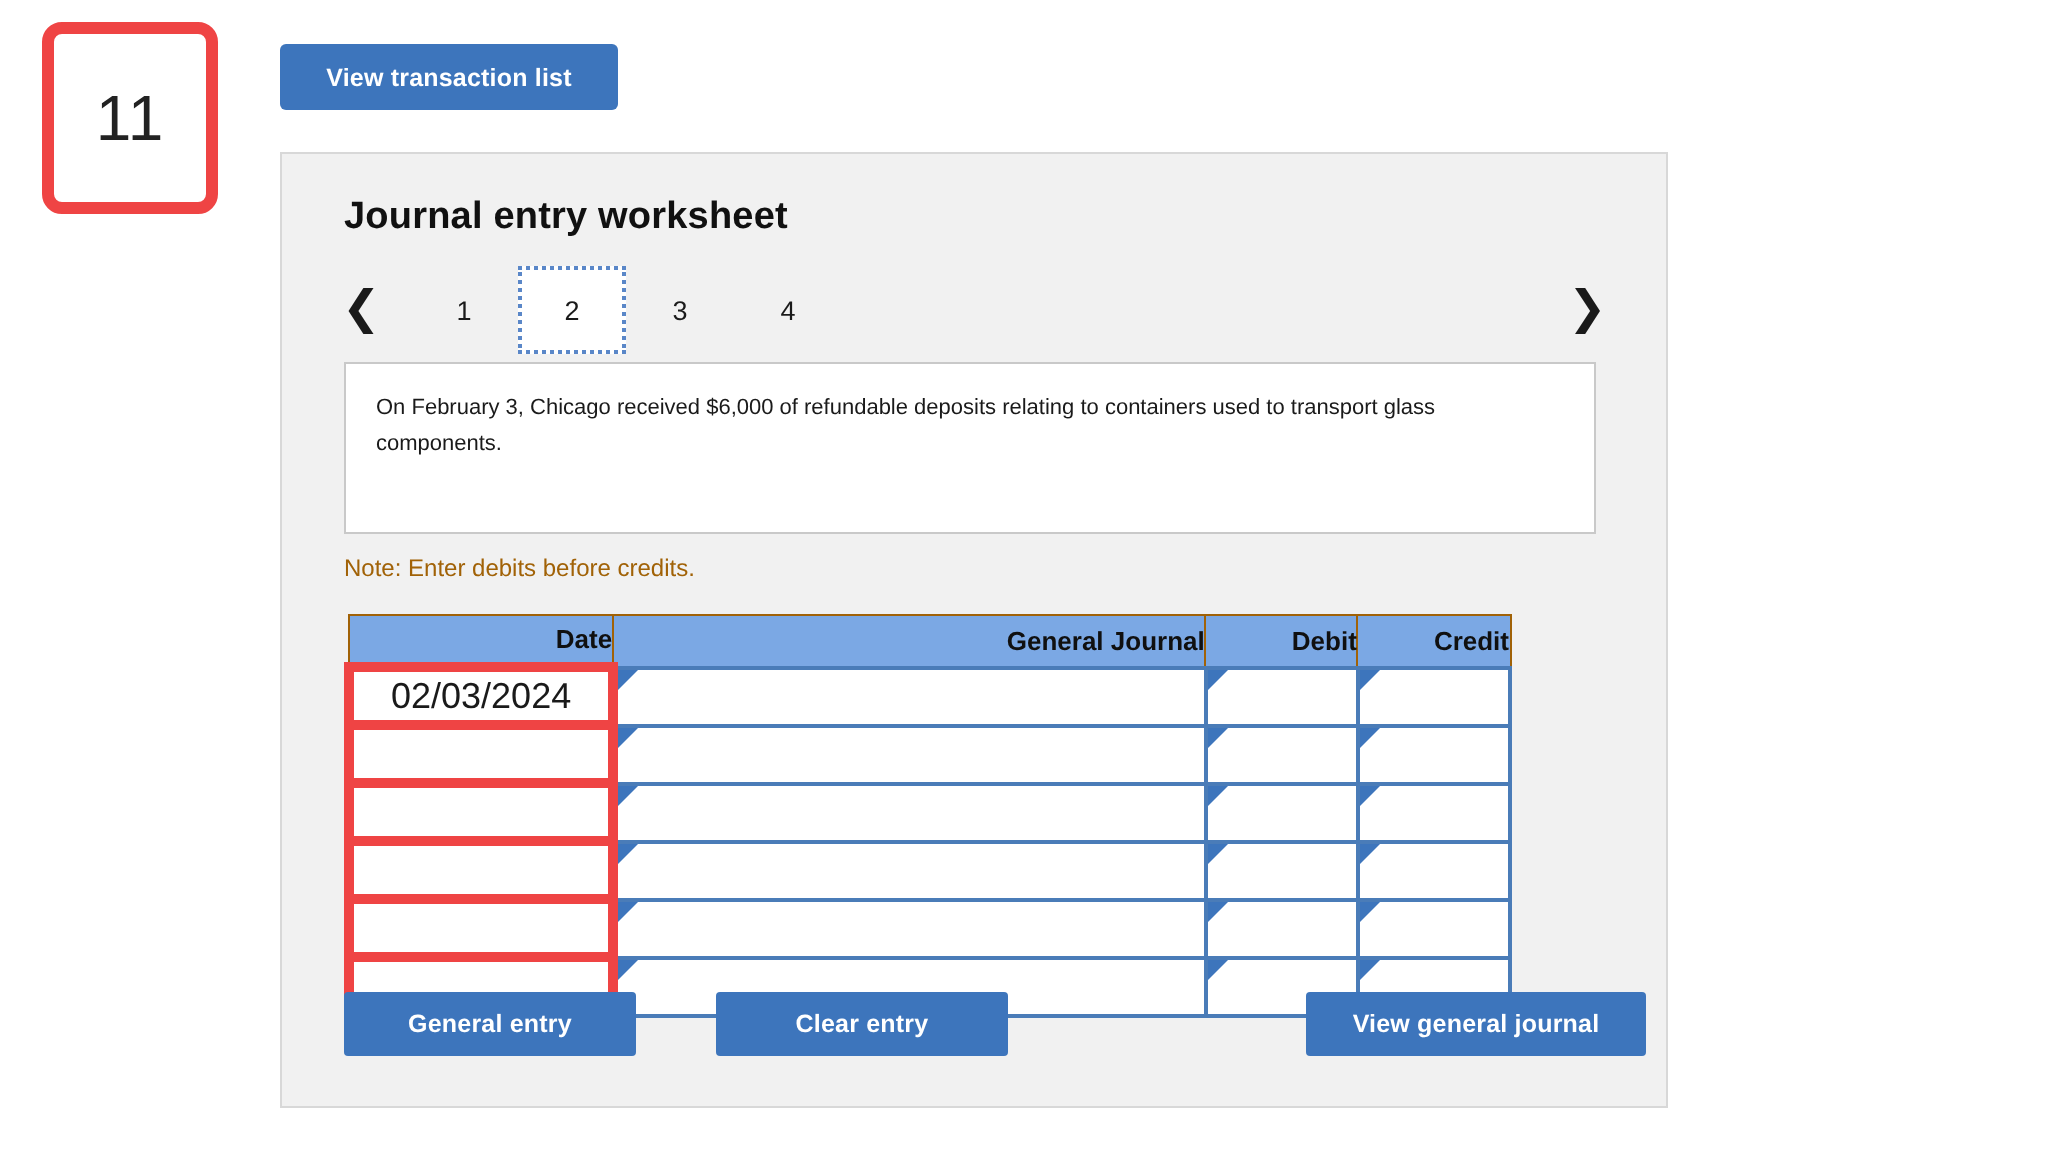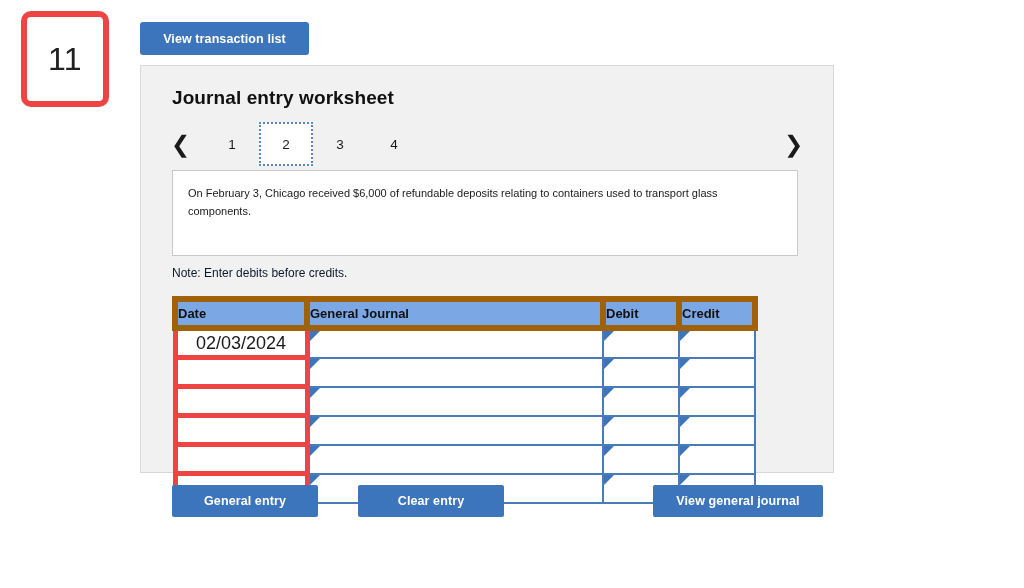--- a/index.html
+++ b/index.html
@@ -64,23 +64,23 @@
     top: 22px;
     width: 169px;
     height: 33px;
     border-radius: 3px;
   }
 
   
   .panel {
     position: absolute;
     left: 140px;
-    top: 65px;
+    top: 76px;
     width: 694px;
-    height: 408px;
+    height: 478px;
     background: #f1f1f1;
     border: 1px solid #d8d8d8;
     box-sizing: border-box;
   }
 
   .panel-title {
     position: absolute;
     left: 31px;
     top: 21px;
     font-size: 19px;
@@ -157,40 +157,40 @@
     line-height: 18px;
     color: #1a1a1a;
     margin: 0;
   }
 
   .note {
     position: absolute;
     left: 31px;
     top: 200px;
     font-size: 12px;
-    color: #0f172a;
+    color: #a16207;
   }
 
   
   .jtable {
     position: absolute;
     left: 31px;
     top: 230px;
     width: 584px;
     border-collapse: collapse;
     table-layout: fixed;
   }
   .jtable th {
     background: #7ba8e4;
-    border: 6px solid #a16207;
+    border: 1px solid #a16207;
     height: 23px;
     font-size: 13px;
     font-weight: bold;
     color: #101010;
-    text-align: left;
+    text-align: right;
     padding: 0;
   }
   .jtable td {
     padding: 0;
     height: 24px;
     background: #ffffff;
   }
   .col-date  { width: 132px; }
   .col-gj    { width: 296px; }
   .col-debit { width: 76px; }

